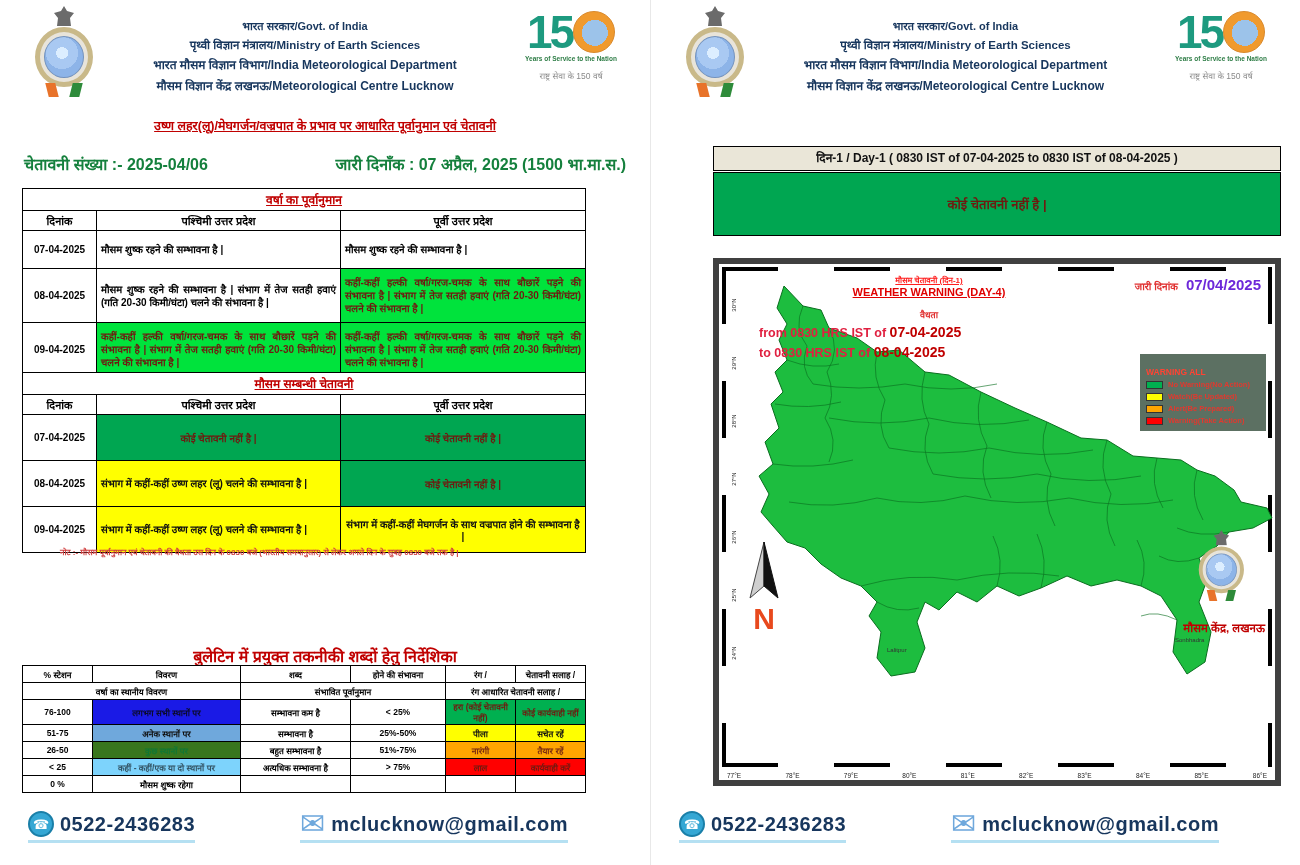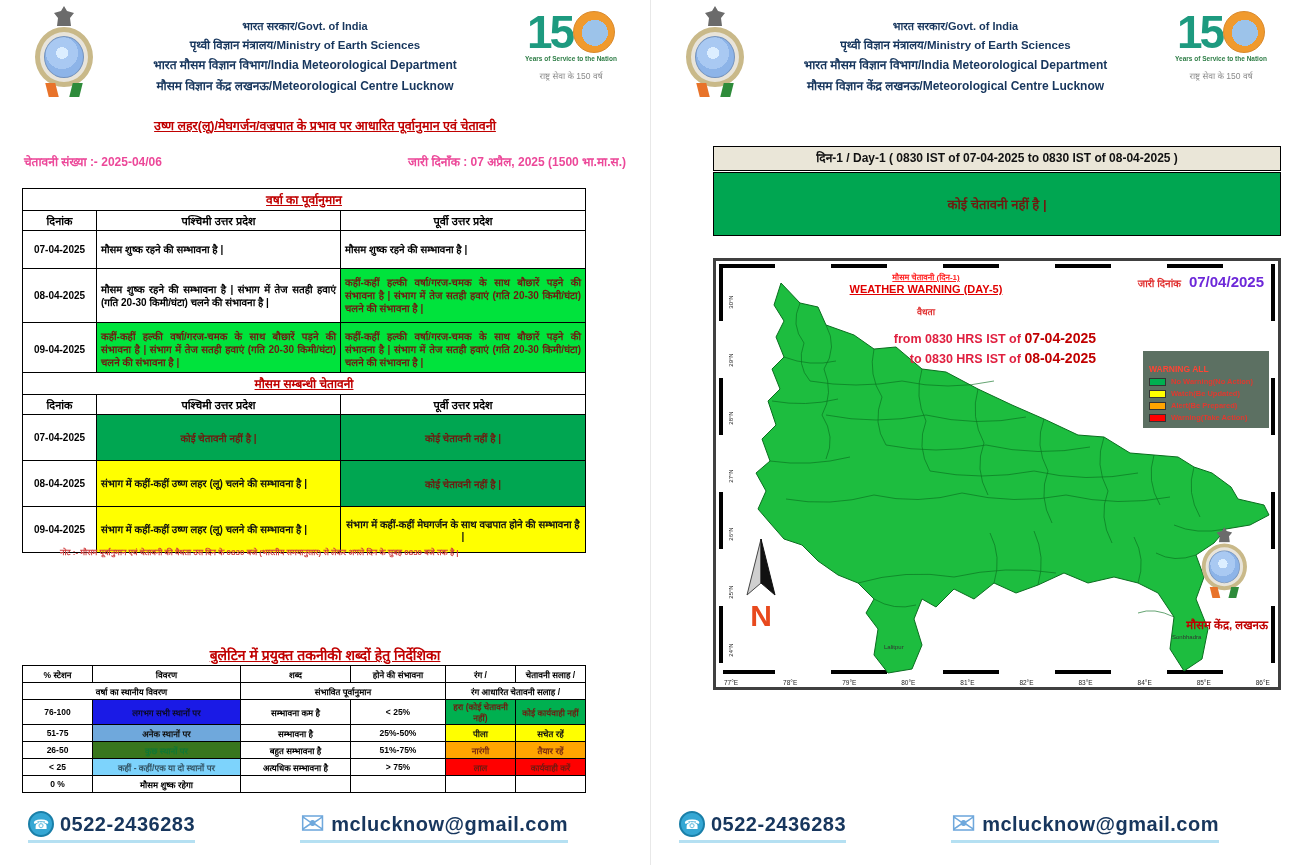--- a/index.html
+++ b/index.html
@@ -34,40 +34,40 @@
   .logo150 .big { font-size:46px; line-height:44px; font-weight:bold; color:#1d9a7f; letter-spacing:-3px; }
   .logo150 .zero { width:42px; height:42px; border-radius:50%; margin-left:1px;
     background:radial-gradient(circle at 52% 52%, #9cc3ea 0 13px, #f09a2e 13px); border:1px solid #d9882a; }
   .logo150 .cap1 { font-size:6.5px; color:#2e7d46; font-weight:bold; margin-top:1px; }
   .logo150 .cap2 { font-size:8.5px; color:#8a8a8a; margin-top:8px; }
 
   
   .ptitle { position:absolute; top:117px; left:0; width:100%; text-align:center;
     color:#c00000; font-weight:bold; font-size:12.5px; text-decoration:underline; }
   .meta { position:absolute; top:153px; left:24px; right:24px; display:flex;
-    justify-content:space-between; font-weight:bold; font-size:12px; color:#ec4899; }
+    justify-content:space-between; font-weight:bold; font-size:16px; color:#15803d; }
 
   table.doc { border-collapse:collapse; table-layout:fixed; width:563px; background:#fff; }
   table.doc td, table.doc th { border:1px solid #000; font-size:10px; padding:2px 4px; vertical-align:middle; }
   table.doc .cap { border:1px solid #000; text-align:center; color:#c00000; font-weight:bold;
     font-size:12px; text-decoration:underline; padding:2px; }
   table.doc th { font-weight:bold; font-size:11px; }
   td.date { text-align:center; font-weight:bold; white-space:nowrap; }
   td.txt { text-align:justify; font-weight:bold; line-height:1.3; }
   td.ctr { text-align:center; font-weight:bold; }
   .bg-gbright { background:#00e33c; color:#6e1a10; }
   .bg-green  { background:#00a651; color:#6e1a10; }
   .bg-yellow { background:#ffff00; color:#111; }
 
   #tbl-forecast { position:absolute; top:188px; left:22px; }
   #tbl-warning  { position:absolute; top:372px; left:22px; }
   .note { position:absolute; top:546px; left:60px; right:30px; color:#d04040; font-size:8px; font-weight:bold; }
 
   .guide-title { position:absolute; top:645px; left:0; width:100%; text-align:center;
-    color:#c00000; font-weight:bold; font-size:14px; text-decoration:underline; }
+    color:#c00000; font-weight:bold; font-size:16px; }
   #tbl-guide { position:absolute; top:665px; left:22px; }
   #tbl-guide td, #tbl-guide th { font-size:8.5px; padding:1px 2px; text-align:center; font-weight:bold; height:17px; }
   .bg-blue   { background:#1a1ae6; color:#0b0b2a; }
   .bg-lblue  { background:#6fa8dc; color:#111; }
   .bg-dgreen { background:#38761d; color:#173; }
   .bg-lime   { background:#7dd3fc; color:#356; }
   .bg-grn2   { background:#00b050; color:#6e1a10; }
   .bg-org    { background:#ffa500; color:#7a2a10; }
   .bg-red    { background:#ff0000; color:#6e1a10; }
 
@@ -82,37 +82,37 @@
   .mail-icon { font-size:30px; color:#6fa8dc; line-height:26px; }
   .f-text { color:#17365d; font-weight:bold; font-size:20px; letter-spacing:0.5px; }
 
   
   .banner { position:absolute; top:146px; left:62px; width:568px; height:25px; background:#eae6d8;
     border:1px solid #000; text-align:center; font-weight:bold; font-size:12px; line-height:23px; color:#111; }
   .nowarn { position:absolute; top:172px; left:62px; width:568px; height:64px; background:#00a651;
     border:1px solid #000; display:flex; align-items:center; justify-content:center;
     color:#6e1a10; font-weight:bold; font-size:13px; }
 
-  .map { position:absolute; top:258px; left:62px; width:568px; height:432px; border:3px solid #404040; background:#fff; }
+  .map { position:absolute; top:258px; left:62px; width:568px; height:528px; border:6px solid #404040; background:#fff; }
   .tick { position:absolute; background:repeating-linear-gradient(90deg,#000 0 56px,#fff 56px 112px); }
   .tick.t { top:3px; left:3px; right:3px; height:4px; }
   .tick.b { bottom:13px; left:3px; right:3px; height:4px; }
   .tick.l, .tick.r { background:repeating-linear-gradient(180deg,#000 0 57px,#fff 57px 114px); width:4px; top:3px; bottom:13px; }
   .tick.l { left:3px; } .tick.r { right:3px; }
 
   .map svg.up { position:absolute; left:10px; top:16px; z-index:1; }
   .map-title { position:absolute; top:10px; left:60px; width:300px; text-align:center; z-index:2; }
   .map-title .hi { color:#ff2020; font-size:8px; font-weight:bold; text-decoration:underline; }
   .map-title .en { color:#e00000; font-size:11px; font-weight:bold; text-decoration:underline; margin-top:1px; }
   .map-issue { position:absolute; top:12px; right:14px; z-index:2; display:flex; align-items:baseline; gap:8px; }
   .map-issue .lbl { color:#e03030; font-size:10px; font-weight:bold; }
   .map-issue .val { color:#6d28d9; font-size:15px; font-weight:bold; }
   .map-validity { position:absolute; top:44px; left:60px; width:300px; text-align:center;
     color:#e03030; font-size:9px; font-weight:bold; z-index:2; }
-  .map-fromto { position:absolute; top:67px; left:40px; width:340px; text-align:right; z-index:2; }
+  .map-fromto { position:absolute; top:58px; left:40px; width:340px; text-align:left; z-index:2; }
   .map-fromto .ln { font-weight:bold; color:#e02040; font-size:12.5px; line-height:1.45; }
   .map-fromto .dt { color:#c00000; font-size:14px; }
 
   .legend { position:absolute; top:90px; right:9px; width:126px; background:#5c7062; padding:13px 6px 6px; z-index:3; }
   .legend .lt { color:#ff4333; font-size:8.5px; font-weight:bold; margin-bottom:3px; }
   .legend .li { display:flex; align-items:center; gap:5px; margin-top:3px; }
   .legend .sw { width:17px; height:8px; border:1px solid #333; flex:none; }
   .legend .ll { color:#e0392f; font-size:7.5px; font-weight:bold; white-space:nowrap; }
 
   .compass { position:absolute; left:22px; top:276px; width:46px; text-align:center; z-index:2; }
@@ -381,21 +381,21 @@
           <path d="M500,252 Q470,258 448,248 M470,278 Q448,286 430,276"></path>
           <path d="M412,306 Q420,282 408,260 M448,340 Q428,330 412,336"></path>
           <path d="M148,322 Q168,334 190,328"></path>
         </g>
         <text x="158" y="372" font-size="6" fill="#333">Lalitpur</text>
         <text x="446" y="362" font-size="6" fill="#333">Sonbhadra</text>
       </svg>
 
       <div class="map-title">
         <div class="hi">मौसम चेतावनी (दिन-1)</div>
-        <div class="en">WEATHER WARNING (DAY-5)</div>
+        <div class="en">WEATHER WARNING (DAY-4)</div>
       </div>
       <div class="map-issue">
         <span class="lbl">जारी दिनांक</span>
         <span class="val">07/04/2025</span>
       </div>
       <div class="map-validity">वैधता</div>
       <div class="map-fromto">
         <div class="ln"><span>from 0830 HRS IST of</span>
           <span class="dt">07-04-2025</span></div>
         <div class="ln"><span>to 0830 HRS IST of</span>

